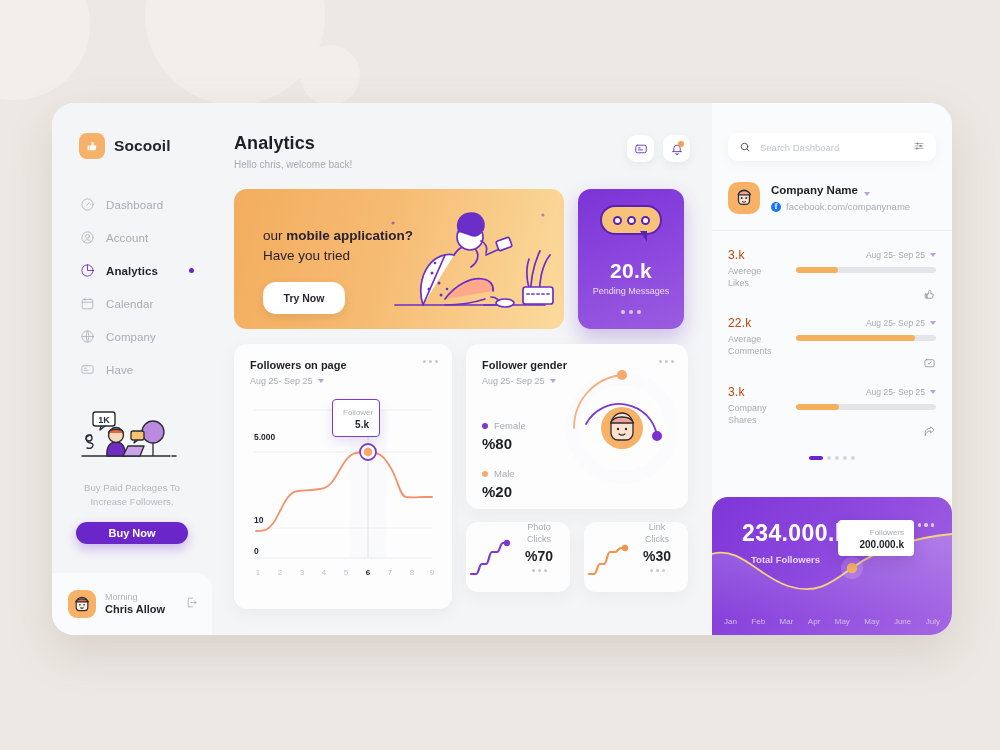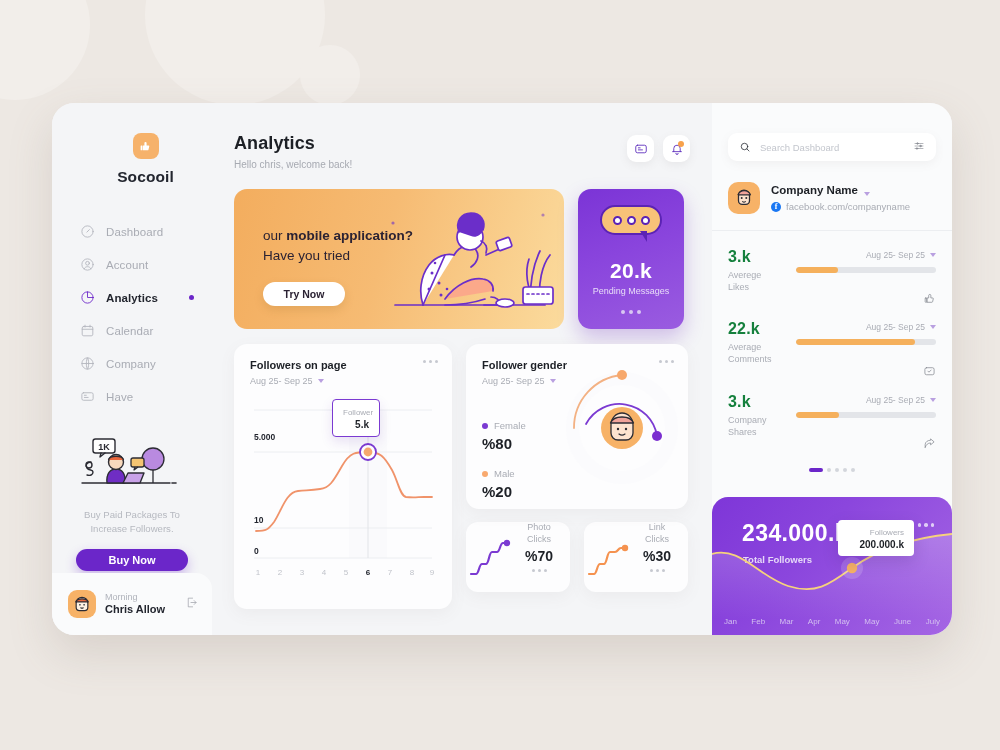--- a/index.html
+++ b/index.html
@@ -21,21 +21,21 @@
     width: 900px; height: 532px;
     background: #f4f5f7;
     border-radius: 22px;
     box-shadow: 0 18px 45px rgba(120,105,95,.18);
     display: flex; overflow: hidden;
   }
 
   
   .sidebar { width: 160px; background: #f4f5f7; position: relative;
              display: flex; flex-direction: column; }
-  .logo { display: flex; align-items: center; gap: 9px; padding: 30px 0 0 27px; flex-direction: column; }
+  .logo { display: flex; align-items: center; gap: 9px; padding: 30px 0 0 27px; }
   .logo-mark { width: 26px; height: 26px; border-radius: 8px; background: #f6b26b;
                display: flex; align-items: center; justify-content: center; }
   .logo-mark svg { width: 13px; height: 13px; fill: #fff; }
   .logo-text { font-size: 15.5px; font-weight: 700; color: #23262f; letter-spacing: .1px; }
 
   .nav { margin-top: 30px; display: flex; flex-direction: column; gap: 2px; }
   .nav-item { display: flex; align-items: center; gap: 11px; padding: 8px 0 8px 28px;
               position: relative; cursor: pointer; }
   .nav-ico { width: 15px; height: 15px; flex: 0 0 15px; display: flex;
              align-items: center; justify-content: center; }
@@ -81,21 +81,21 @@
                border-radius: 50%; background: #f7a14b; }
 
   .row1 { display: flex; gap: 14px; margin-top: 19px; }
 
   .banner { width: 330px; height: 140px; border-radius: 13px; position: relative;
             overflow: hidden;
             background: linear-gradient(105deg,#f3ad5e 0%,#f6bb73 45%,#fbdb9d 100%); }
   .banner-txt { position: absolute; left: 29px; top: 37px; font-size: 13.5px;
                 color: #2b2233; line-height: 1.5; }
   .banner-txt b { font-weight: 700; }
-  .try-btn { position: absolute; left: 29px; top: 93px; width: 82px; height: 24px;
+  .try-btn { position: absolute; left: 29px; top: 93px; width: 82px; height: 32px;
              border: none; border-radius: 13px; background: #fff; color: #2b2233;
              font-size: 10.5px; font-weight: 700; font-family: inherit; cursor: pointer;
              box-shadow: 0 4px 10px rgba(160,110,40,.2); }
   .banner-art { position: absolute; right: 4px; bottom: 6px; }
 
   .msgcard { width: 106px; height: 140px; border-radius: 13px; position: relative;
              background: linear-gradient(160deg,#7b34d6 0%,#8a45dd 45%,#9a5ce0 100%);
              box-shadow: 0 9px 20px rgba(110,45,190,.28);
              display: flex; flex-direction: column; align-items: center; padding-top: 16px; }
   .bubble { width: 62px; height: 30px; border-radius: 16px; background: #f8c278;
@@ -161,42 +161,42 @@
              display: flex; align-items: flex-end; gap: 6px; }
   .co-url { font-size: 9.5px; color: #a9acb4; display: flex; align-items: center;
             gap: 5px; margin-top: 5px; }
   .fb { width: 10px; height: 10px; border-radius: 50%; background: #1977f3;
         color: #fff; font-size: 8px; font-weight: 700; display: flex;
         align-items: center; justify-content: center; font-family: "Liberation Serif", serif; }
   .hr { height: 1px; background: #eceef1; margin: 16px -16px 0 -16px; }
 
   .stat { margin-top: 17px; display: flex; gap: 10px; }
   .stat-left { width: 58px; }
-  .stat-val { font-size: 16px; font-weight: 700; color: #15803d; letter-spacing: .2px; }
+  .stat-val { font-size: 12px; font-weight: 400; color: #c2410c; letter-spacing: .2px; }
   .stat-lbl { font-size: 9px; color: #aaadb5; line-height: 1.35; margin-top: 3px; }
   .stat-right { flex: 1; position: relative; padding-top: 2px; }
   .stat-date { font-size: 8.5px; color: #a9acb4; text-align: right;
                display: flex; align-items: center; justify-content: flex-end;
                gap: 5px; cursor: pointer; }
   .bar { height: 6px; border-radius: 4px; background: #e3e5e9; margin-top: 7px; overflow: hidden; }
   .bar span { display: block; height: 100%; border-radius: 4px; background: #f5b05c; }
   .stat-ico { position: absolute; right: 0; bottom: -16px; }
   .stat-ico svg { width: 13px; height: 13px; stroke: #7e818a; stroke-width: 1.3;
                   fill: none; stroke-linecap: round; stroke-linejoin: round; }
 
   .pager { display: flex; gap: 4px; justify-content: center; align-items: center; margin-top: 30px; }
   .pager i { width: 4px; height: 4px; border-radius: 50%; background: #d3d6dc; }
   .pager i.on { width: 14px; border-radius: 3px; background: #6b26c9; }
 
   .total-card { position: absolute; left: 0; bottom: 0; width: 240px; height: 138px;
                 border-radius: 16px 16px 16px 0; overflow: hidden;
                 background: linear-gradient(130deg,#7e36d8 0%,#8b46dd 40%,#a566e4 100%); }
   .tc-num { position: absolute; left: 30px; top: 23px; font-size: 23px;
             font-weight: 700; color: #fff; letter-spacing: .4px; }
-  .tc-lbl { position: absolute; left: 31px; top: 57px; font-size: 9.5px;
+  .tc-lbl { position: absolute; left: 39px; top: 57px; font-size: 9.5px;
             font-weight: 700; color: #e5d7f8; }
   .tc-kebab { position: absolute; right: 18px; top: 26px; display: flex; gap: 3px; }
   .tc-kebab i { width: 3.5px; height: 3.5px; border-radius: 50%; background: #e0cdf7; }
   .tc-months { position: absolute; left: 0; right: 0; bottom: 9px;
                display: flex; justify-content: space-between; padding: 0 12px; }
   .tc-months span { font-size: 8px; color: #d3bff0; }
 
   .tooltip { position: absolute; background: #fff; border-radius: 4px;
              padding: 8px 10px 6px; text-align: right;
              box-shadow: 0 6px 16px rgba(70,30,120,.20); }

